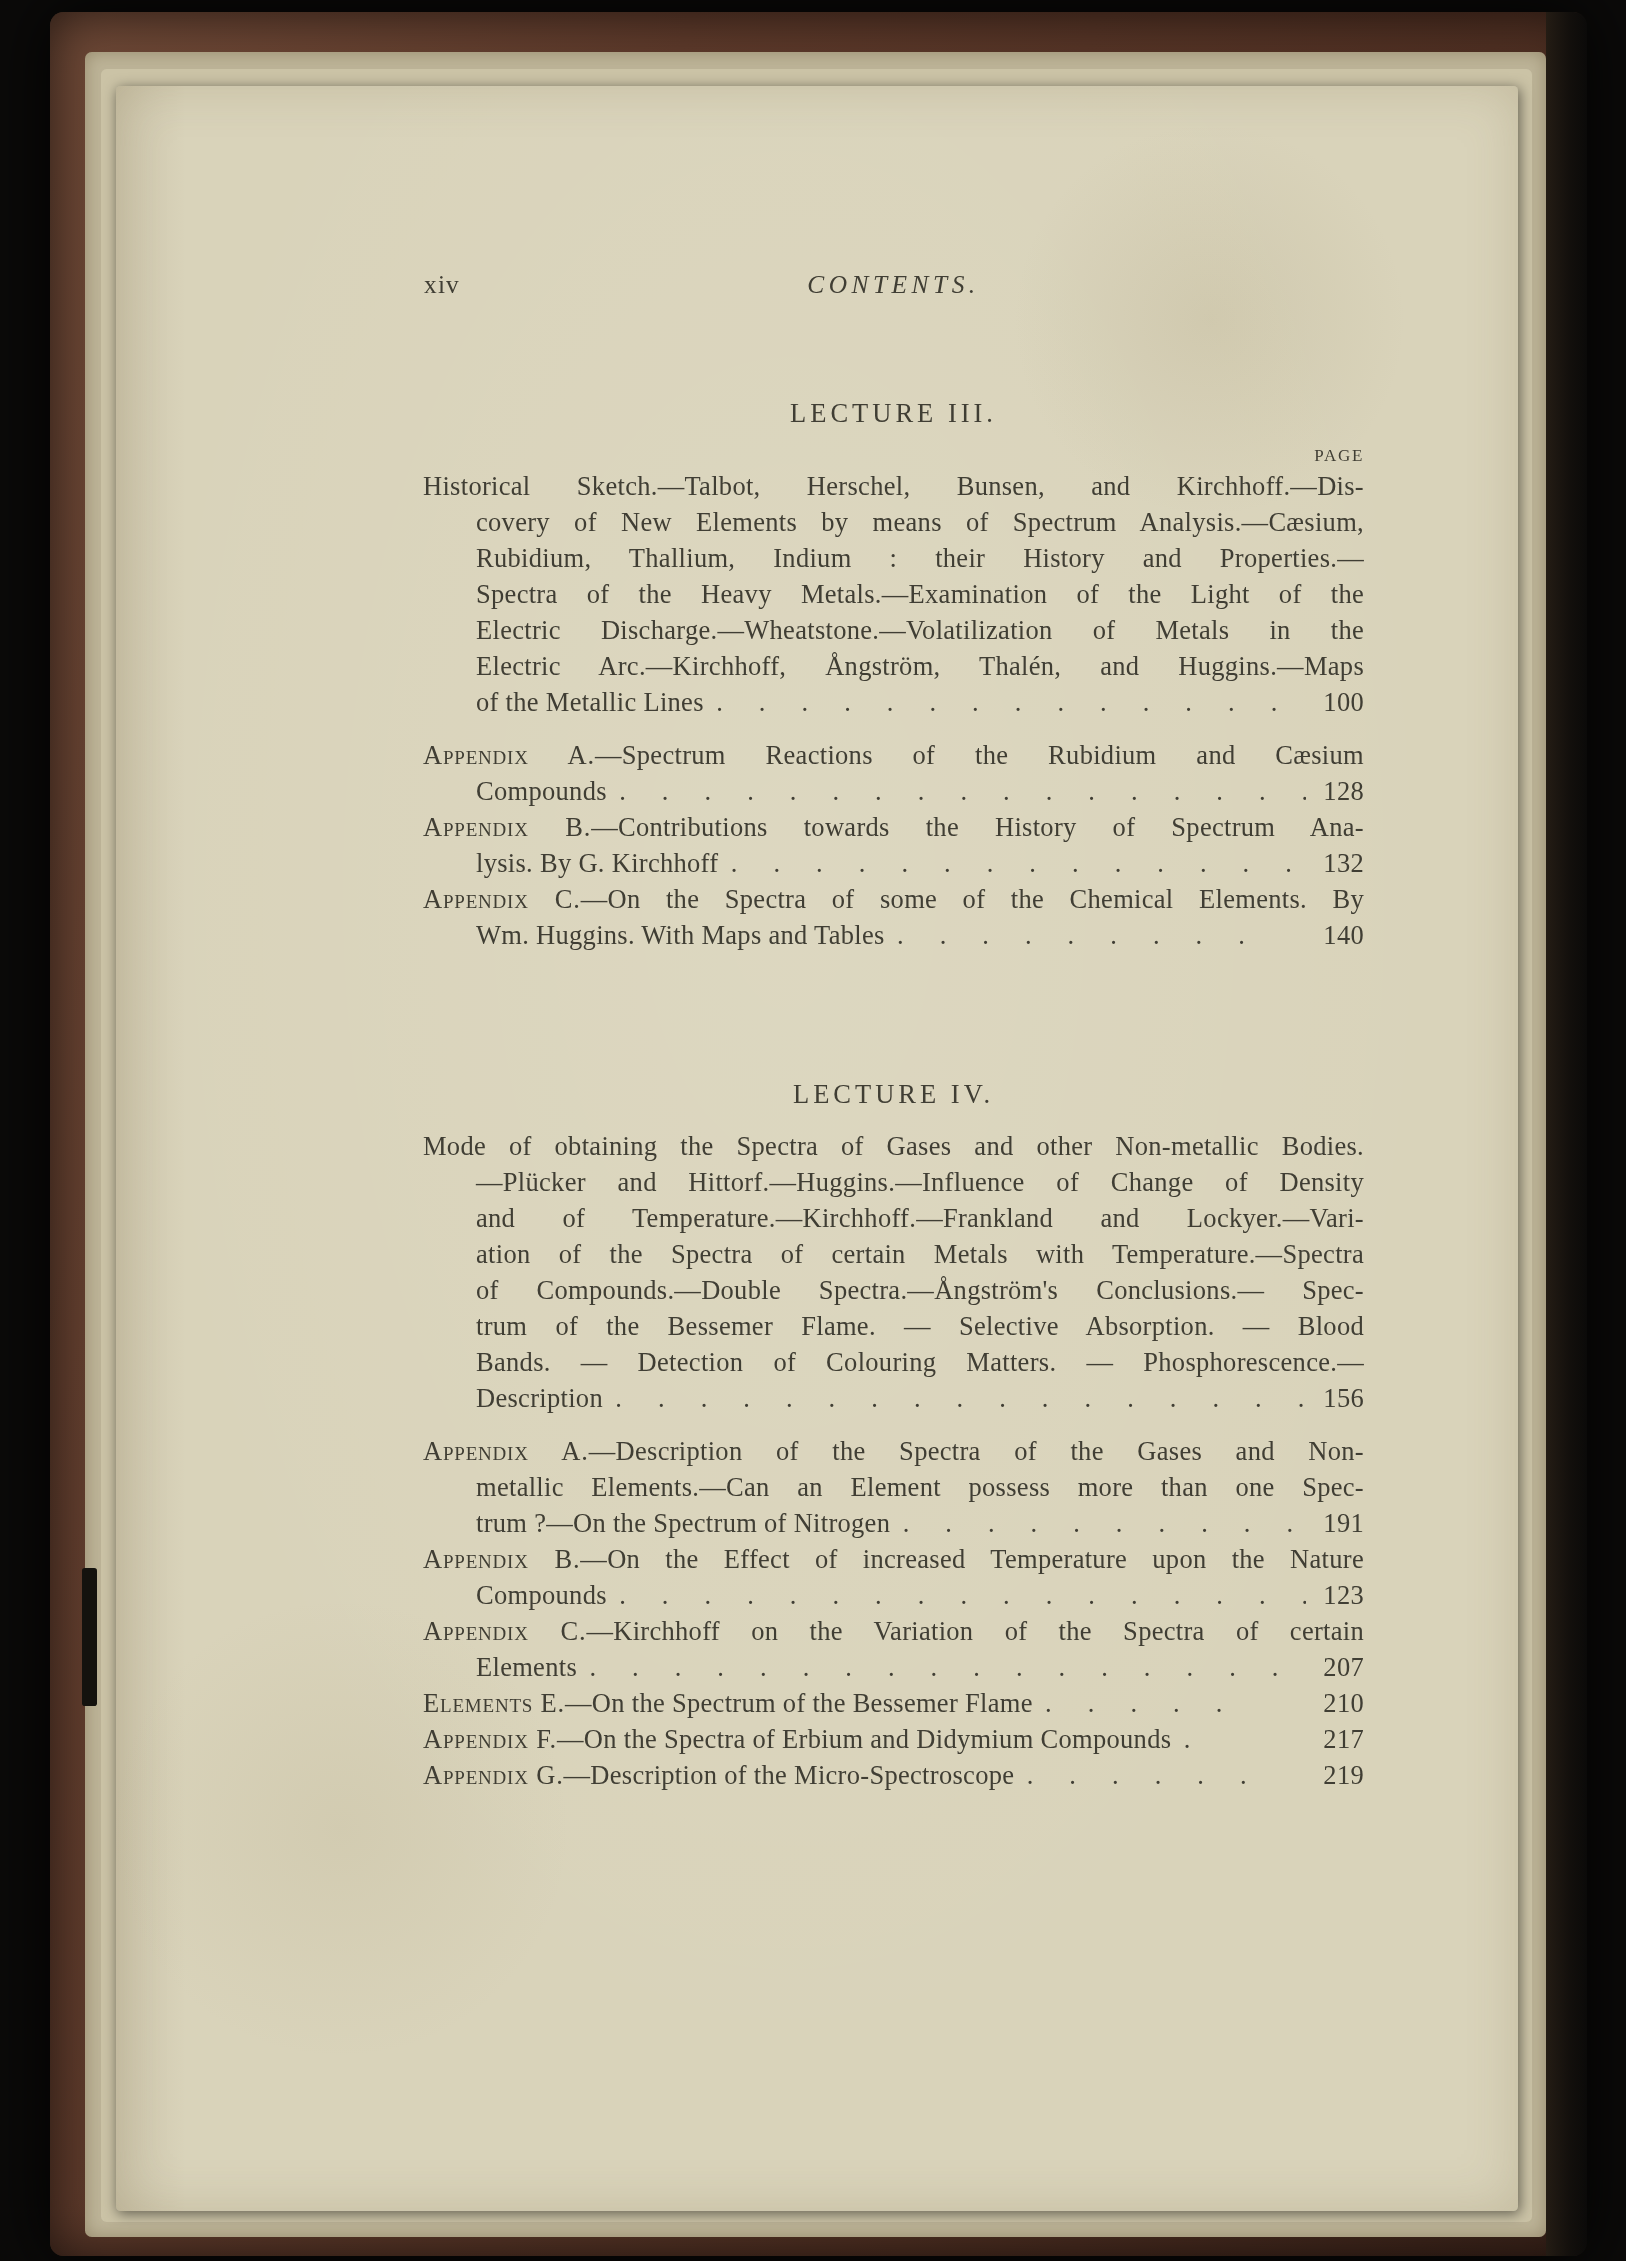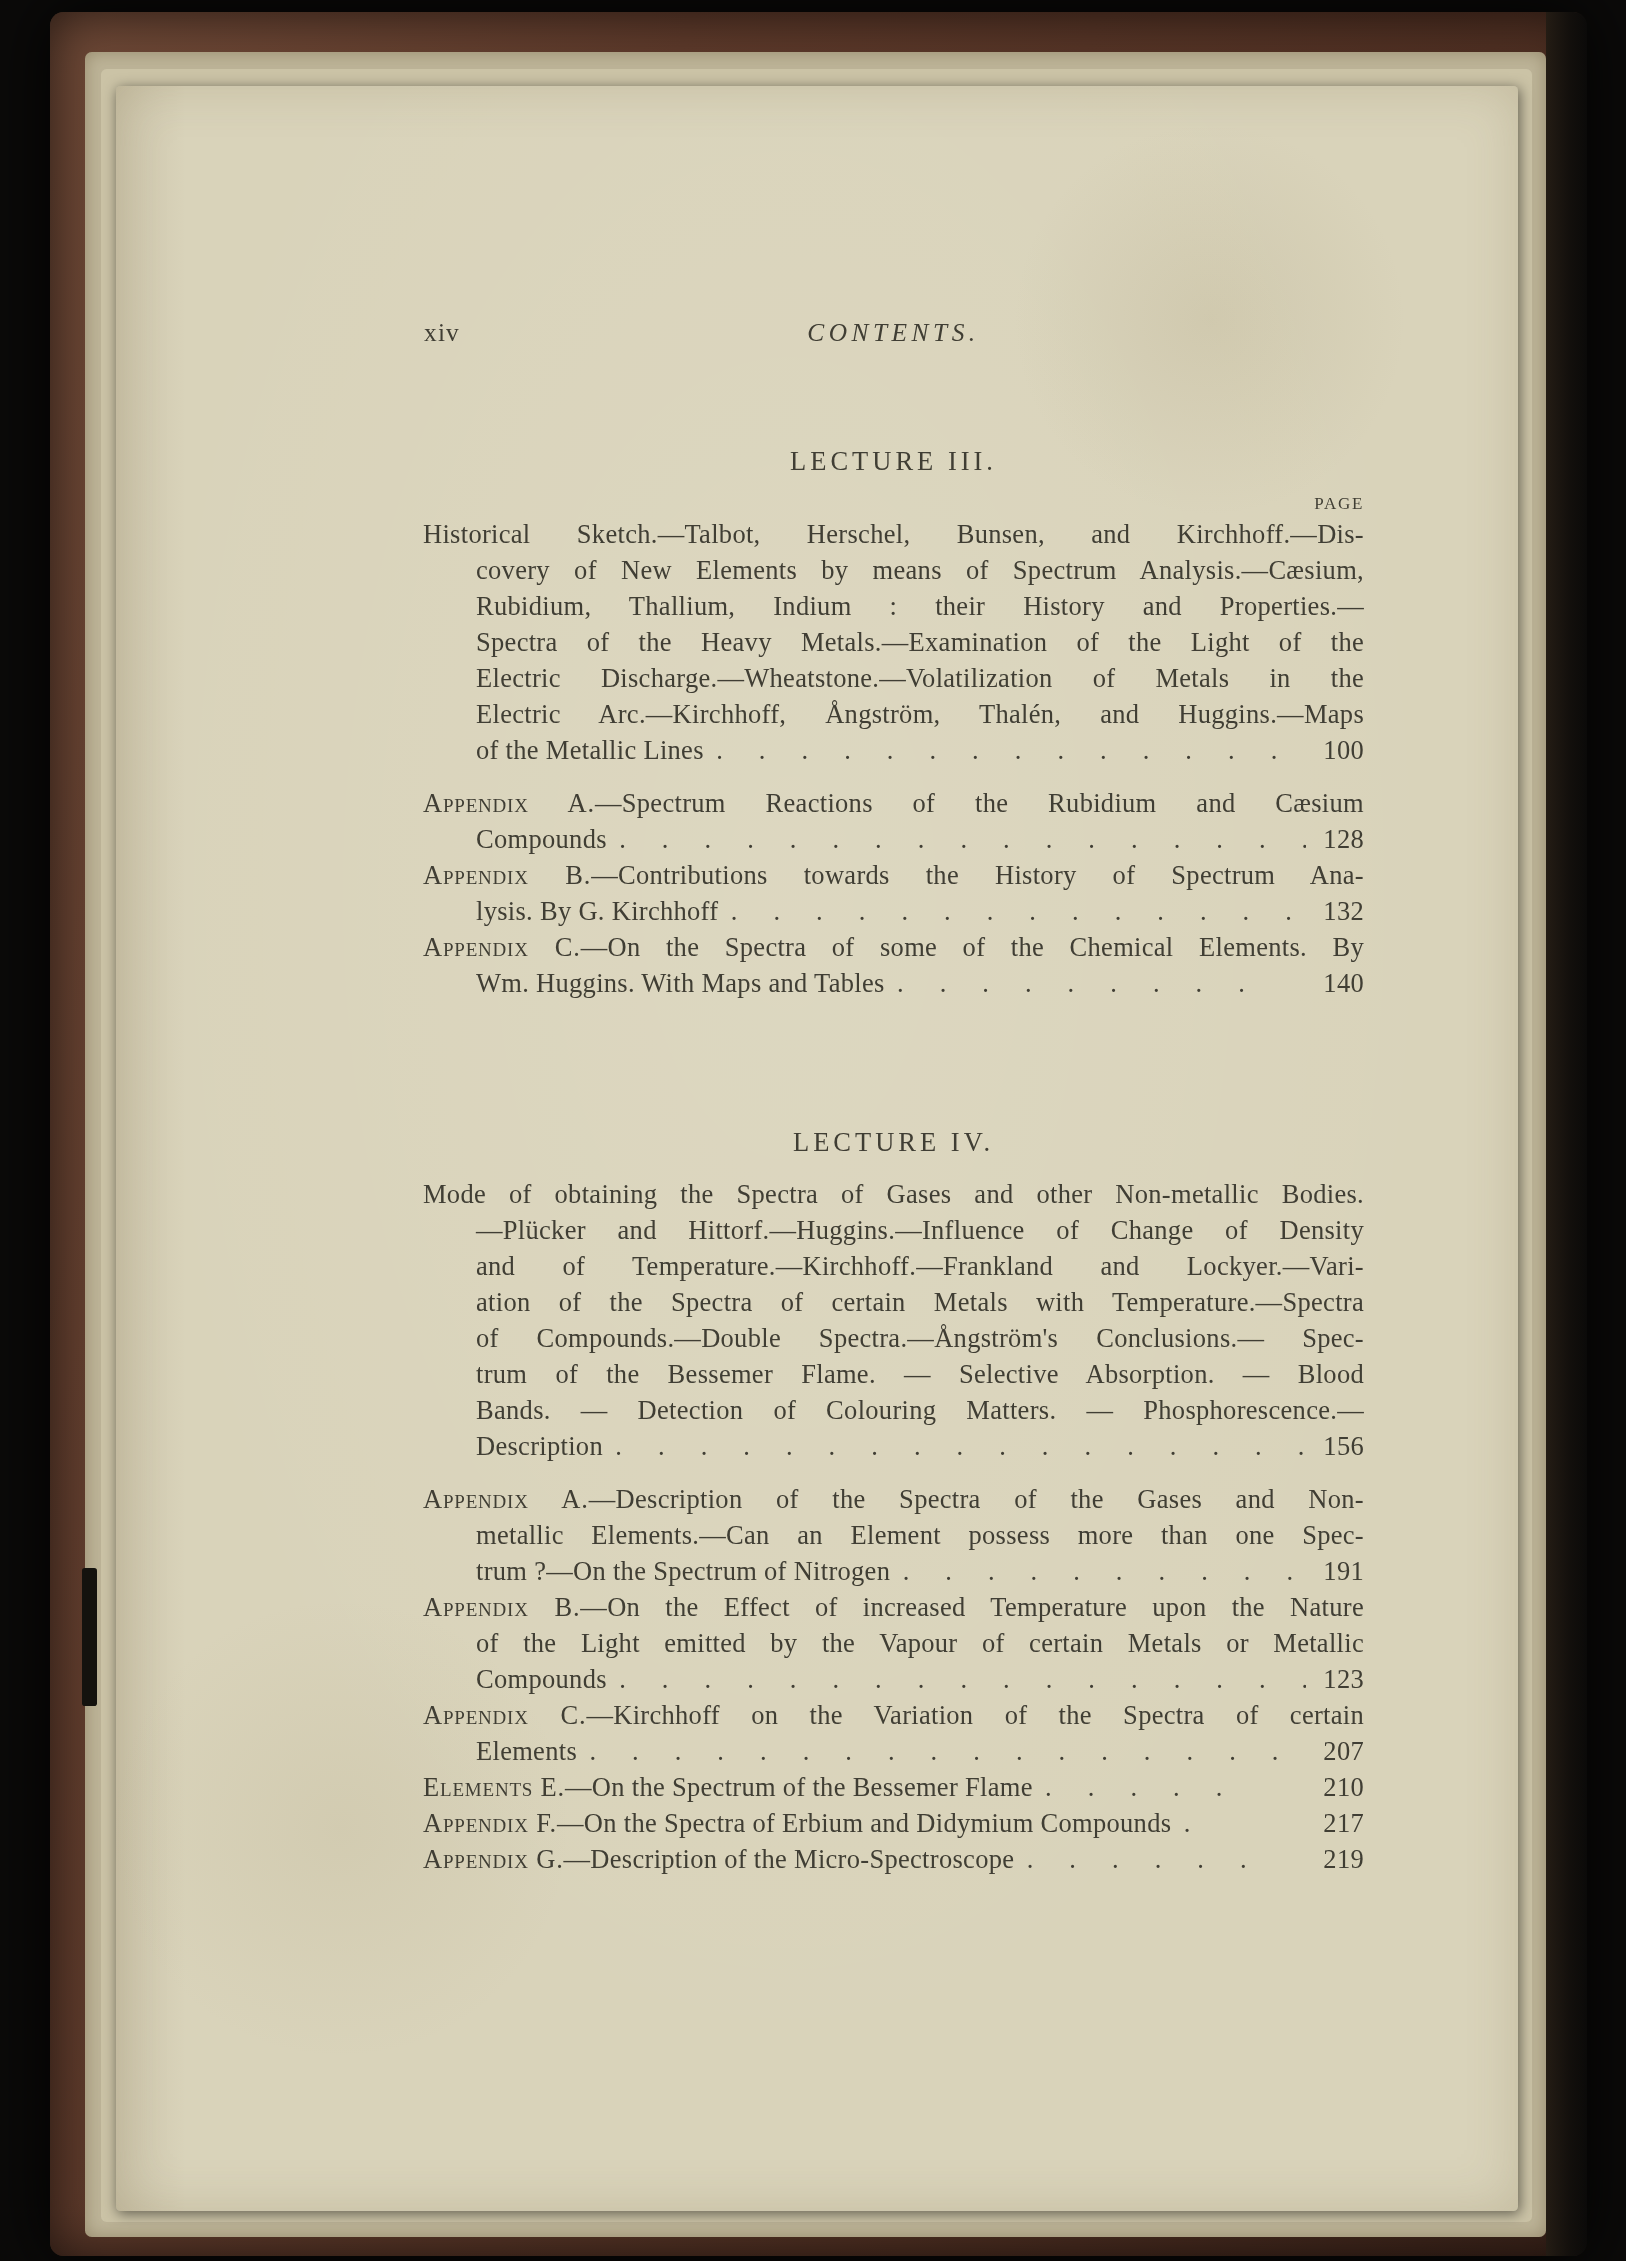--- a/index.html
+++ b/index.html
@@ -66,21 +66,20 @@
     background: #14120e; border-radius: 2.8px;
   }
   .content {
     position: absolute;
     inset: 0;
     padding: 180px 154px 0 307px;
     color: #403e34;
     font-size: 26.5px;
     line-height: 36px;
     letter-spacing: 0.3px;
-    margin-top: 48px;
   }
   .page-header { position: relative; height: 36px; }
   .folio {
     position: absolute; left: 1.1px; top: 0;
     font-size: 25.4px; letter-spacing: 1.1px;
   }
   .running-title {
     display: block; text-align: center;
     font-style: italic; font-size: 25.4px; letter-spacing: 4.5px;
   }
@@ -211,21 +210,20 @@
                 <div class="line first"><span class="line-text"><span class="smallcaps lead">Appendix A.</span>—Description of the Spectra of the Gases and Non-</span></div>
                 <div class="line cont"><span class="line-text">metallic Elements.—Can an Element possess more than one Spec-</span></div>
                 <div class="line cont leader-line">
                   <span class="line-text">trum ?—On the Spectrum of Nitrogen</span>
                   <span class="dots">. . . . . . . . . .</span>
                   <span class="pageno">191</span>
                 </div>
               </div>
               <div class="toc-entry appendix">
                 <div class="line first"><span class="line-text"><span class="smallcaps lead">Appendix B.</span>—On the Effect of increased Temperature upon the Nature</span></div>
-                <div class="line cont"><span class="line-text">of the Light emitted by the Vapour of certain Metals or Metallic</span></div>
                 <div class="line cont leader-line">
                   <span class="line-text">Compounds</span>
                   <span class="dots">. . . . . . . . . . . . . . . . . .</span>
                   <span class="pageno">123</span>
                 </div>
               </div>
               <div class="toc-entry appendix">
                 <div class="line first"><span class="line-text"><span class="smallcaps lead">Appendix C.</span>—Kirchhoff on the Variation of the Spectra of certain</span></div>
                 <div class="line cont leader-line">
                   <span class="line-text">Elements</span>

